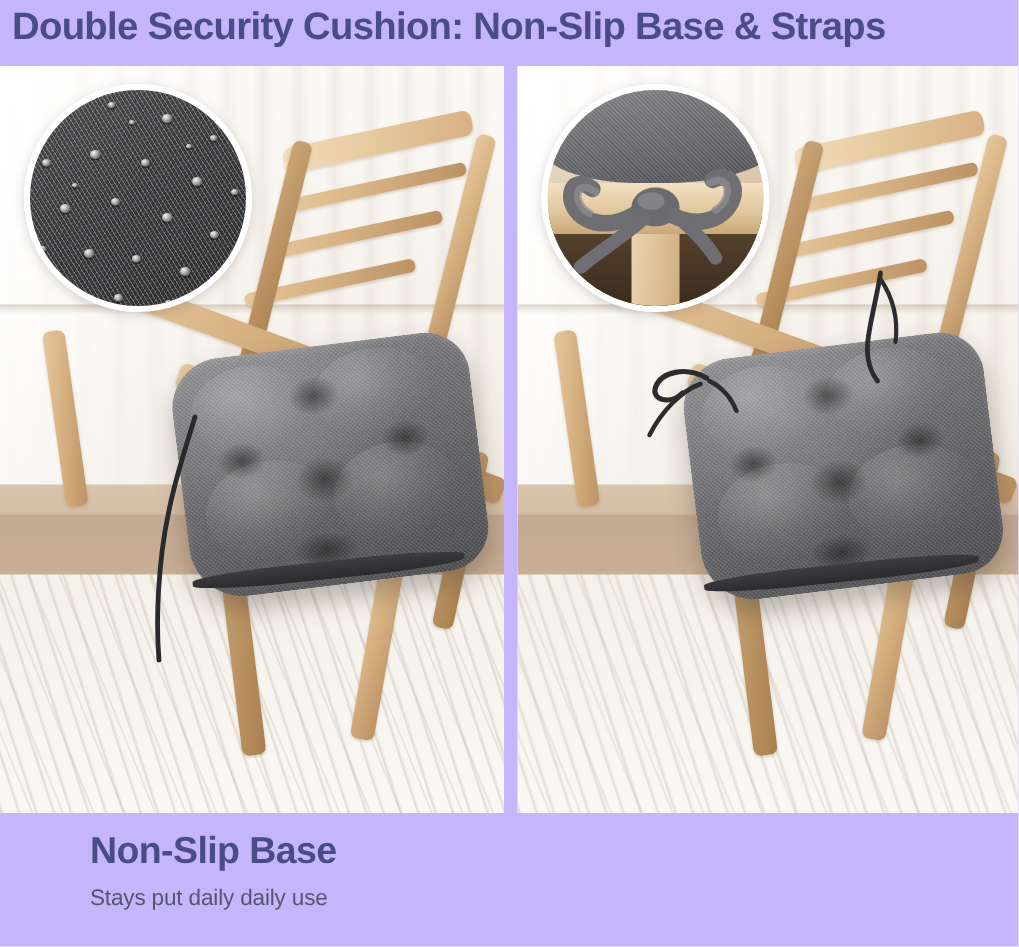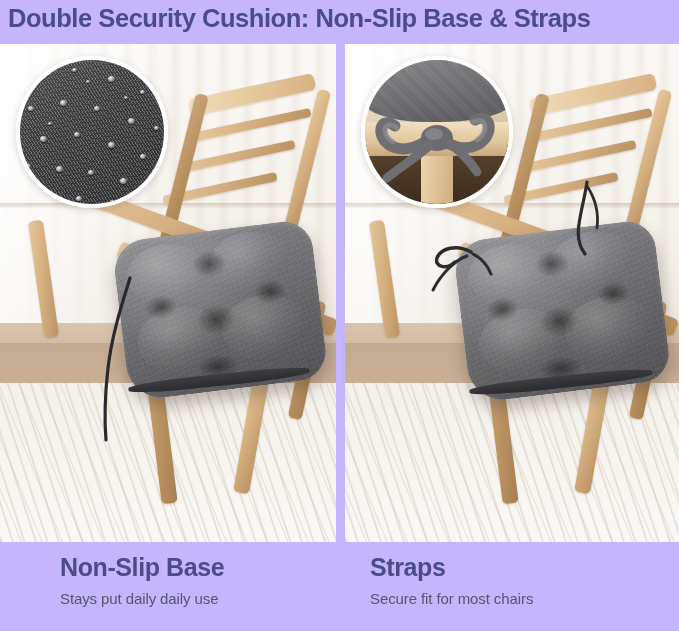--- a/index.html
+++ b/index.html
@@ -362,19 +362,15 @@
         </div>
       </div>
     </div>
   </div>
 
   <div class="captions">
     <div class="cap cap-left">
       <div class="cap-h">Non-Slip Base</div>
       <div class="cap-s">Stays put daily daily use</div>
     </div>
-    <div class="cap cap-right">
-      <div class="cap-h">Straps</div>
-      <div class="cap-s">Secure fit for most chairs</div>
-    </div>
   </div>
 
 </div>
 
 </body></html>

